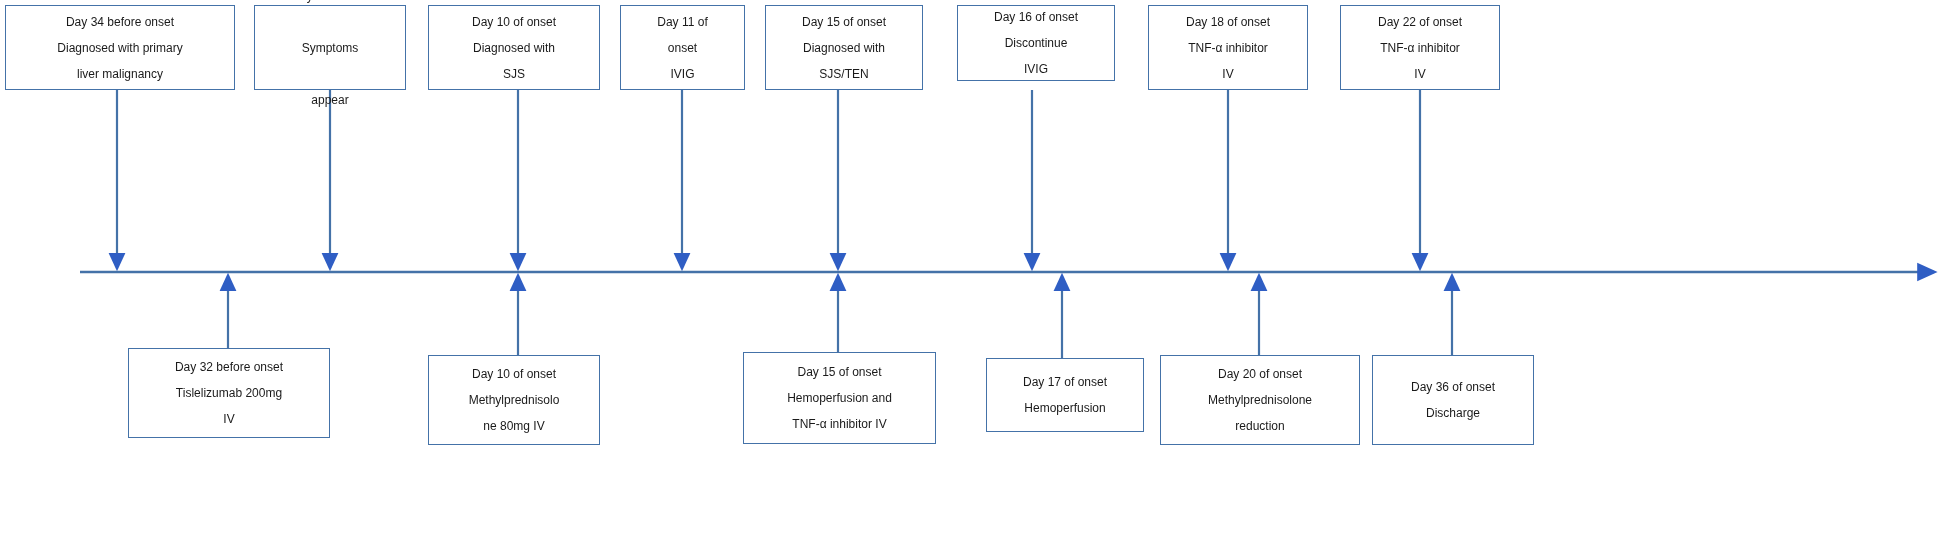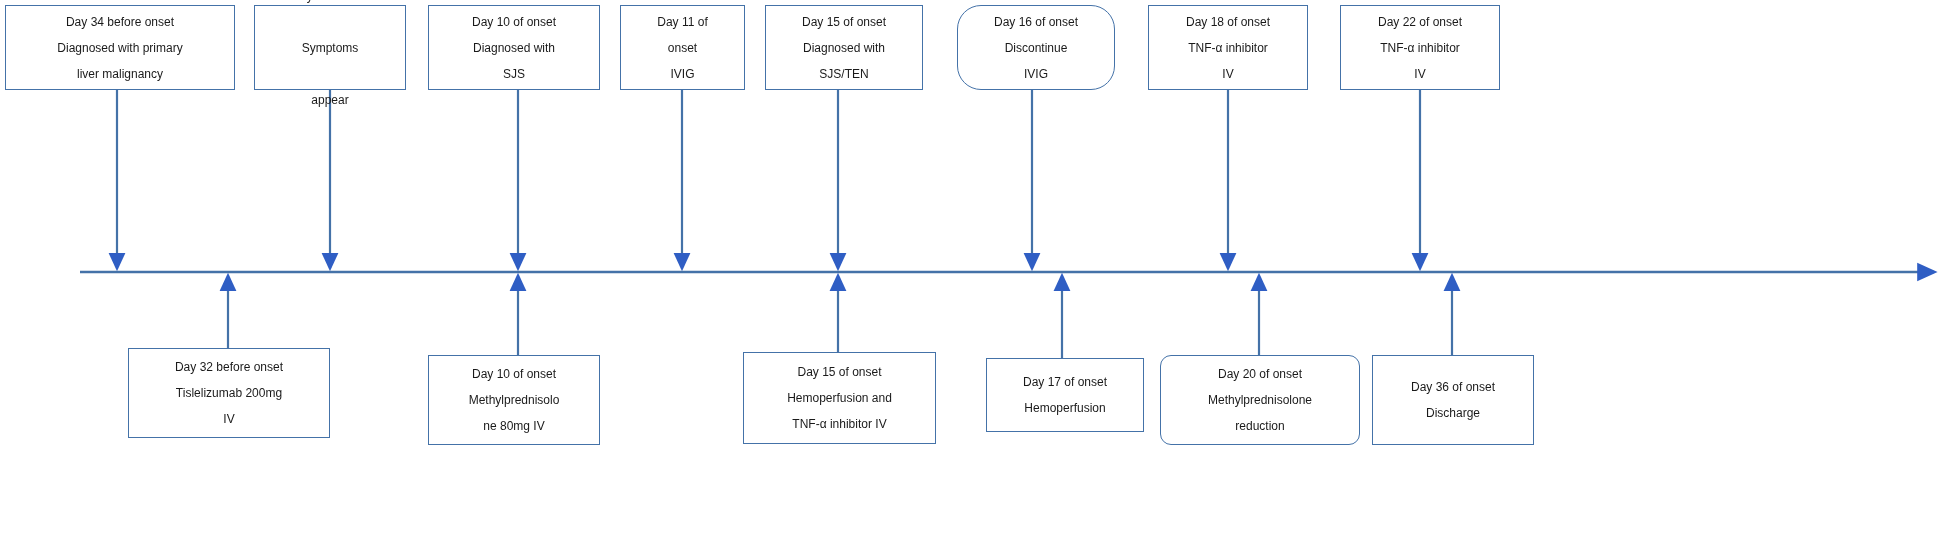--- a/index.html
+++ b/index.html
@@ -101,21 +101,21 @@
       <div class="node-box" style="left: 620px; top: 5px; width: 125px; height: 85px; border-color: rgb(68, 114, 168);">
         <span class="line">Day 11 of</span>
         <span class="line">onset</span>
         <span class="line">IVIG</span>
       </div>
       <div class="node-box" style="left: 765px; top: 5px; width: 158px; height: 85px; border-color: rgb(68, 114, 168);">
         <span class="line">Day 15 of onset</span>
         <span class="line">Diagnosed with</span>
         <span class="line">SJS/TEN</span>
       </div>
-      <div class="node-box" style="left: 957px; top: 5px; width: 158px; height: 85px; border-color: rgb(68, 114, 168); border-radius: 24px;">
+      <div class="node-box" style="left: 957px; top: 5px; width: 158px; height: 76px; border-color: rgb(68, 114, 168);">
         <span class="line">Day 16 of onset</span>
         <span class="line">Discontinue</span>
         <span class="line">IVIG</span>
       </div>
       <div class="node-box" style="left: 1148px; top: 5px; width: 160px; height: 85px; border-color: rgb(68, 114, 168);">
         <span class="line">Day 18 of onset</span>
         <span class="line">TNF-α inhibitor</span>
         <span class="line">IV</span>
       </div>
       <div class="node-box" style="left: 1340px; top: 5px; width: 160px; height: 85px; border-color: rgb(68, 114, 168);">
@@ -137,21 +137,21 @@
       </div>
       <div class="node-box wrapline" style="left: 743px; top: 352px; width: 193px; height: 92px; border-color: rgb(68, 114, 168);">
         <span class="line">Day 15 of onset</span>
         <span class="line">Hemoperfusion and</span>
         <span class="line">TNF-α inhibitor IV</span>
       </div>
       <div class="node-box" style="left: 986px; top: 358px; width: 158px; height: 74px; border-color: rgb(68, 114, 168);">
         <span class="line">Day 17 of onset</span>
         <span class="line">Hemoperfusion</span>
       </div>
-      <div class="node-box wrapline" style="left: 1160px; top: 355px; width: 200px; height: 90px; border-color: rgb(68, 114, 168); border-radius: 11px;">
+      <div class="node-box wrapline" style="left: 1160px; top: 355px; width: 200px; height: 90px; border-color: rgb(68, 114, 168);">
         <span class="line">Day 20 of onset</span>
         <span class="line">Methylprednisolone</span>
         <span class="line">reduction</span>
       </div>
       <div class="node-box" style="left: 1372px; top: 355px; width: 162px; height: 90px; border-color: rgb(68, 114, 168);">
         <span class="line">Day 36 of onset</span>
         <span class="line">Discharge</span>
       </div>
     </div>
 

